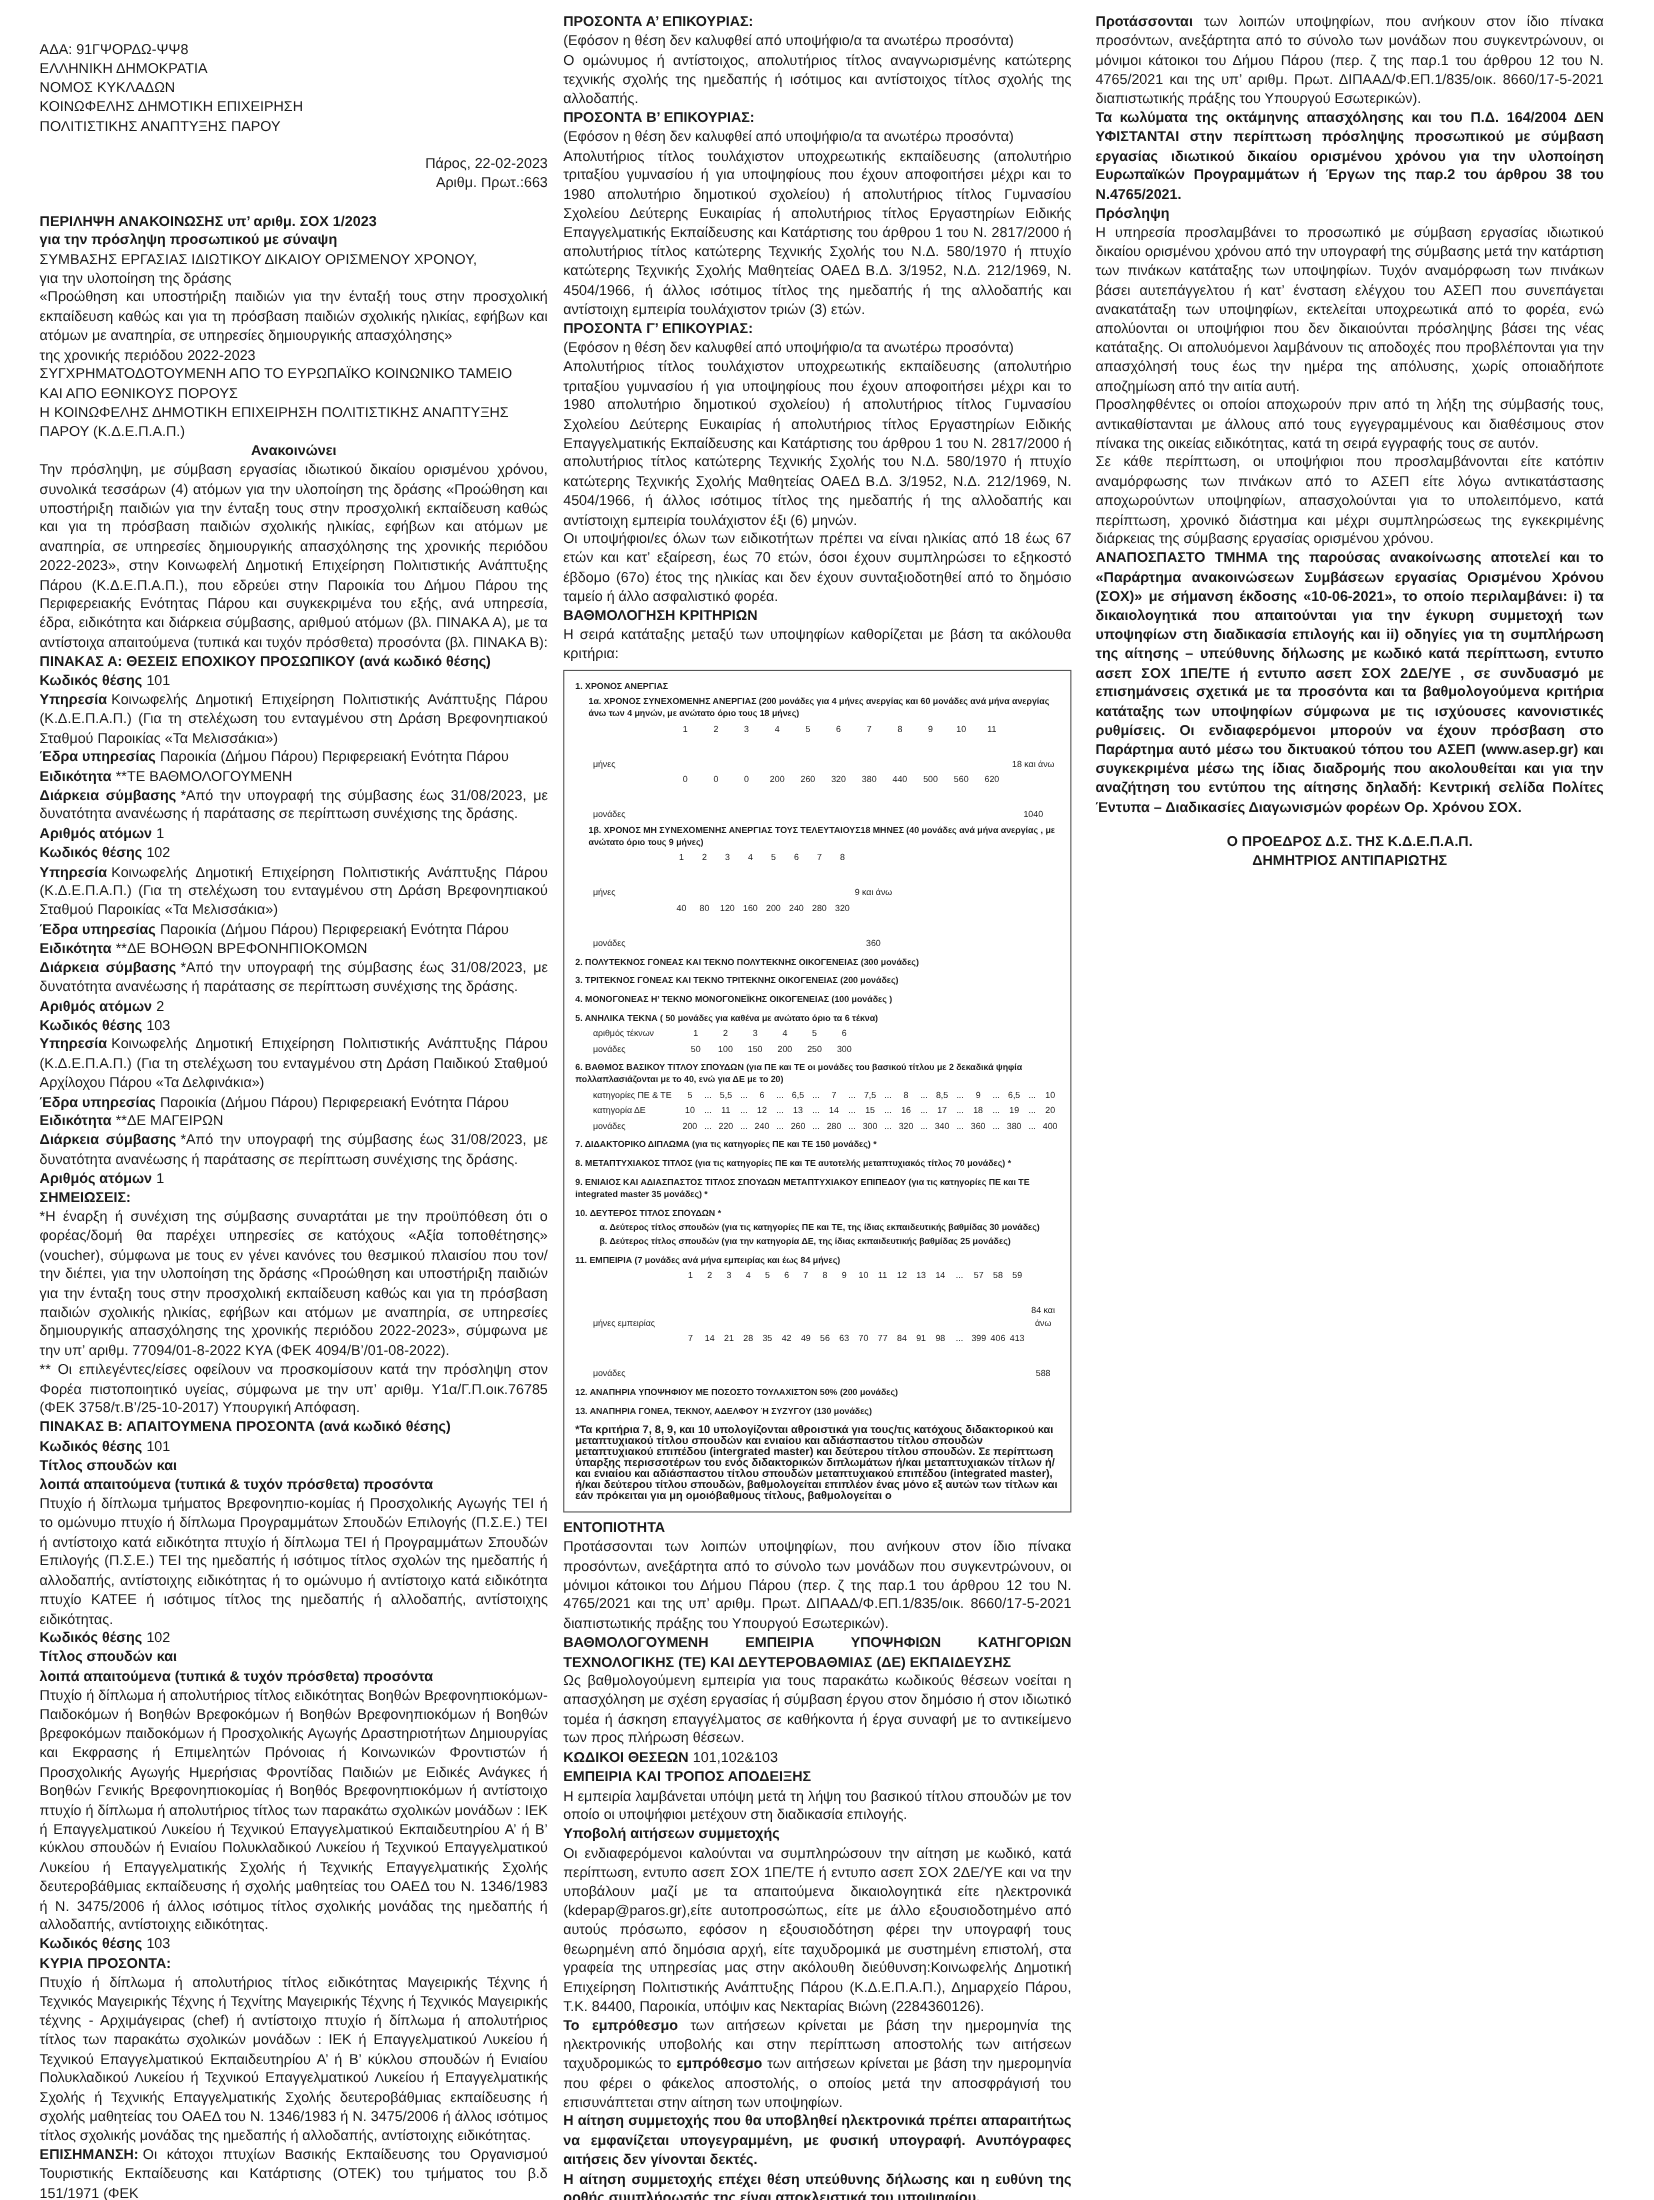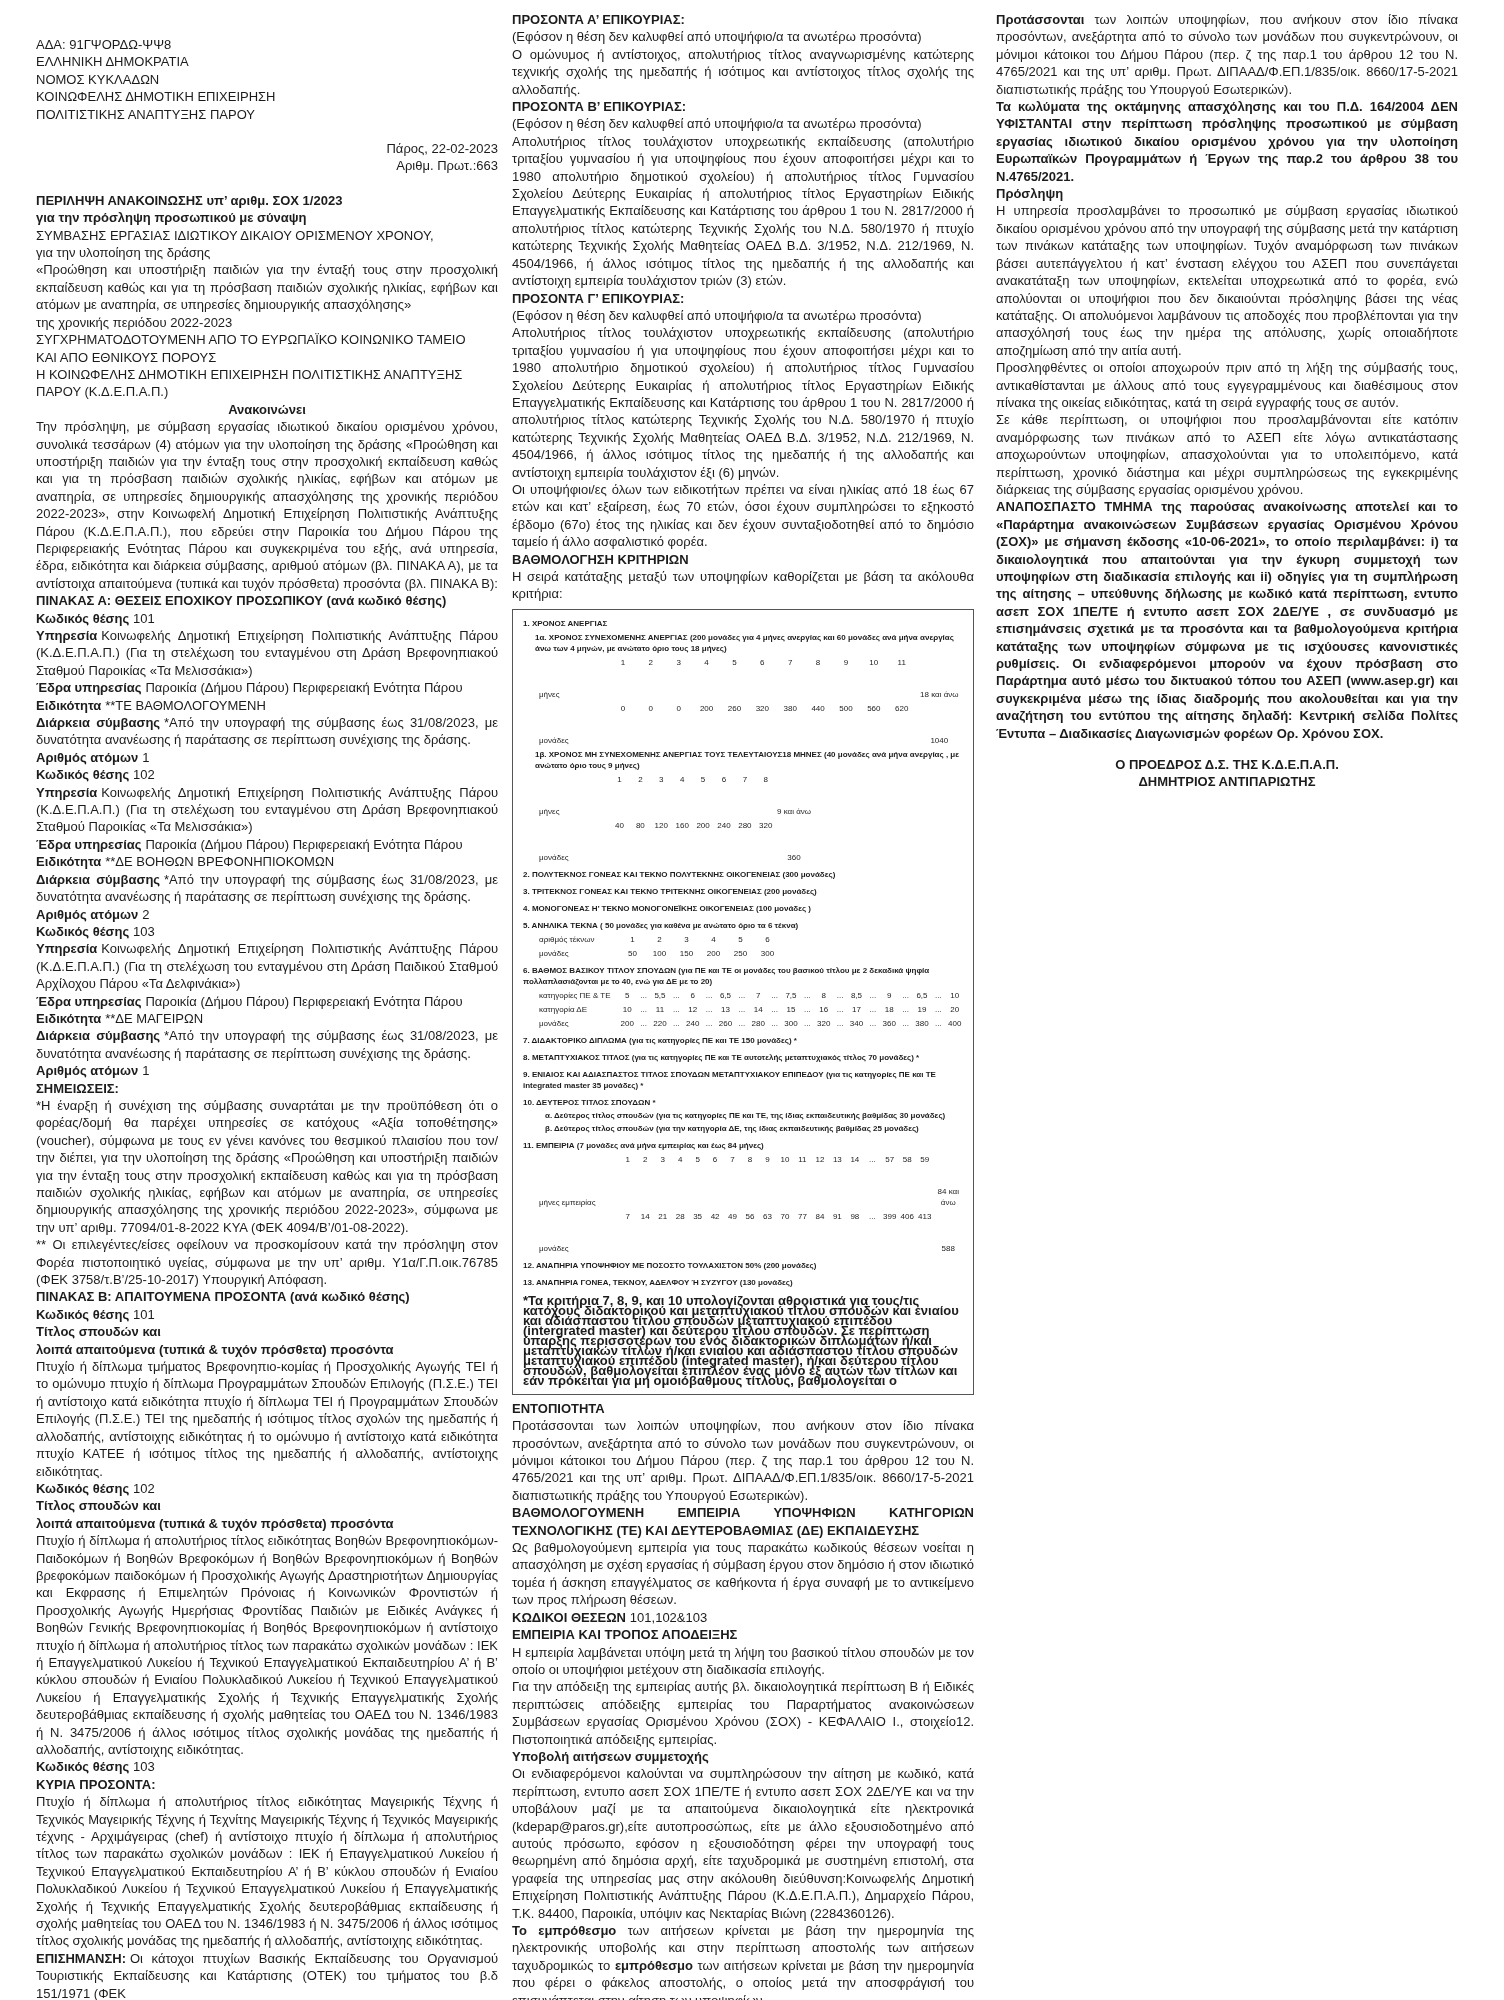--- a/index.html
+++ b/index.html
@@ -26,21 +26,21 @@
   .sub{padding-left:12px;margin-top:3px;}
   .sub2{padding-left:22px;margin-top:2px;}
   .trow{display:flex;padding-left:16px;margin-top:3px;align-items:flex-end;}
   .tl{width:70px;flex:none;}
   .tl2{width:80px;flex:none;}
   .cells{flex:1;display:flex;}
   .cells span{flex:1;text-align:center;}
   .cells.wlast span:last-child{flex:1.7;margin-top:32px;}
   .w62{max-width:62%;}
   .w55{max-width:55%;}
-  .tfoot{font-weight:bold;font-size:13px;line-height:10px;margin-top:8px;text-align:justify;}
+  .tfoot{font-weight:bold;font-size:10px;line-height:10px;margin-top:8px;text-align:justify;}
   .sig{margin-top:14px;}
 </style>
 </head>
 <body>
 
 <div class="col" id="col1">
   <p class="l">ΑΔΑ: 91ΓΨΟΡΔΩ-ΨΨ8</p>
   <p class="l">ΕΛΛΗΝΙΚΗ ΔΗΜΟΚΡΑΤΙΑ</p>
   <p class="l">ΝΟΜΟΣ ΚΥΚΛΑΔΩΝ</p>
   <p class="l">ΚΟΙΝΩΦΕΛΗΣ ΔΗΜΟΤΙΚΗ ΕΠΙΧΕΙΡΗΣΗ</p>
@@ -347,21 +347,20 @@
     <p class="tfoot">*Τα κριτήρια 7, 8, 9, και 10 υπολογίζονται αθροιστικά για τους/τις κατόχους διδακτορικού και μεταπτυχιακού τίτλου σπουδών και ενιαίου και αδιάσπαστου τίτλου σπουδών μεταπτυχιακού επιπέδου (intergrated master) και δεύτερου τίτλου σπουδών. Σε περίπτωση ύπαρξης περισσοτέρων του ενός διδακτορικών διπλωμάτων ή/και μεταπτυχιακών τίτλων ή/και ενιαίου και αδιάσπαστου τίτλου σπουδών μεταπτυχιακού επιπέδου (integrated master), ή/και δεύτερου τίτλου σπουδών, βαθμολογείται επιπλέον ένας μόνο εξ αυτών των τίτλων και εάν πρόκειται για μη ομοιόβαθμους τίτλους, βαθμολογείται ο</p>
   </div>
 
   <p class="l b">ΕΝΤΟΠΙΟΤΗΤΑ</p>
   <p>Προτάσσονται των λοιπών υποψηφίων, που ανήκουν στον ίδιο πίνακα προσόντων, ανεξάρτητα από το σύνολο των μονάδων που συγκεντρώνουν, οι μόνιμοι κάτοικοι του Δήμου Πάρου (περ. ζ της παρ.1 του άρθρου 12 του Ν. 4765/2021 και της υπ’ αριθμ. Πρωτ. ΔΙΠΑΑΔ/Φ.ΕΠ.1/835/οικ. 8660/17-5-2021 διαπιστωτικής πράξης του Υπουργού Εσωτερικών).</p>
   <p class="b">ΒΑΘΜΟΛΟΓΟΥΜΕΝΗ ΕΜΠΕΙΡΙΑ ΥΠΟΨΗΦΙΩΝ ΚΑΤΗΓΟΡΙΩΝ  ΤΕΧΝΟΛΟΓΙΚΗΣ (ΤΕ) ΚΑΙ ΔΕΥΤΕΡΟΒΑΘΜΙΑΣ (ΔΕ) ΕΚΠΑΙΔΕΥΣΗΣ</p>
   <p>Ως βαθμολογούμενη εμπειρία για τους παρακάτω κωδικούς θέσεων νοείται η απασχόληση με σχέση εργασίας ή σύμβαση έργου στον δημόσιο ή στον ιδιωτικό τομέα ή άσκηση επαγγέλματος σε καθήκοντα ή έργα συναφή με το αντικείμενο των προς πλήρωση θέσεων.</p>
   <p class="l"><b class="lbl">ΚΩΔΙΚΟΙ ΘΕΣΕΩΝ</b><span>101,102&amp;103</span></p>
   <p class="l b">ΕΜΠΕΙΡΙΑ ΚΑΙ ΤΡΟΠΟΣ ΑΠΟΔΕΙΞΗΣ</p>
   <p>Η εμπειρία λαμβάνεται υπόψη μετά τη λήψη του βασικού τίτλου σπουδών με τον οποίο οι υποψήφιοι μετέχουν στη διαδικασία επιλογής.</p>
-  <p>Για την απόδειξη της εμπειρίας αυτής βλ. δικαιολογητικά περίπτωση Β ή Ειδικές περιπτώσεις απόδειξης εμπειρίας του Παραρτήματος ανακοινώσεων Συμβάσεων εργασίας Ορισμένου Χρόνου (ΣΟΧ) - ΚΕΦΑΛΑΙΟ Ι., στοιχείο12. Πιστοποιητικά απόδειξης εμπειρίας.</p>
   <p class="l b">Υποβολή αιτήσεων συμμετοχής</p>
   <p>Οι ενδιαφερόμενοι καλούνται να συμπληρώσουν την αίτηση με κωδικό, κατά περίπτωση, εντυπο ασεπ ΣΟΧ 1ΠΕ/ΤΕ ή εντυπο ασεπ ΣΟΧ 2ΔΕ/ΥΕ και να την υποβάλουν μαζί με τα απαιτούμενα δικαιολογητικά είτε ηλεκτρονικά (kdepap@paros.gr),είτε αυτοπροσώπως, είτε με άλλο εξουσιοδοτημένο από αυτούς πρόσωπο, εφόσον η εξουσιοδότηση φέρει την υπογραφή τους θεωρημένη από δημόσια αρχή,  είτε ταχυδρομικά με συστημένη επιστολή, στα γραφεία της υπηρεσίας μας στην ακόλουθη διεύθυνση:Κοινωφελής Δημοτική Επιχείρηση Πολιτιστικής Ανάπτυξης Πάρου (Κ.Δ.Ε.Π.Α.Π.), Δημαρχείο Πάρου, Τ.Κ. 84400, Παροικία, υπόψιν κας Νεκταρίας Βιώνη (2284360126).</p>
   <p><b>Το εμπρόθεσμο</b><span> των αιτήσεων κρίνεται με βάση την ημερομηνία της ηλεκτρονικής υποβολής και στην περίπτωση αποστολής των αιτήσεων ταχυδρομικώς το </span><b>εμπρόθεσμο</b><span> των αιτήσεων κρίνεται με βάση την ημερομηνία που φέρει ο φάκελος αποστολής, ο οποίος μετά την αποσφράγισή του επισυνάπτεται στην αίτηση των υποψηφίων.</span></p>
   <p class="b">Η αίτηση συμμετοχής που θα υποβληθεί ηλεκτρονικά πρέπει απαραιτήτως να εμφανίζεται υπογεγραμμένη, με φυσική υπογραφή. Ανυπόγραφες αιτήσεις δεν γίνονται δεκτές.</p>
   <p class="b">Η αίτηση συμμετοχής επέχει θέση υπεύθυνης δήλωσης και η ευθύνη της ορθής συμπλήρωσής της είναι αποκλειστικά του υποψηφίου.</p>
   <p>Η προθεσμία υποβολής των αιτήσεων δεν μπορεί να είναι μικρότερη των δέκα (10) ημερών (υπολογιζόμενων ημερολογιακά) και αρχίζει από την επόμενη ημέρα της τελευταίας δημοσίευσης της παρούσας σε τοπικές εφημερίδες ή της ανάρτησής της στο κατάστημα της υπηρεσίας μας, στα παραρτήματα αυτής καθώς στο χώρο των ανακοινώσεων του δημοτικού καταστήματος του Δήμου Πάρου και στον διαδικτυακό τόπο αυτού (www.paros.gr), εφόσον η ανάρτηση είναι τυχόν μεταγενέστερη της δημοσίευσης στις εφημερίδες. Η ανωτέρω προθεσμία λήγει με την παρέλευση ολόκληρης της τελευταίας ημέρας και  εάν αυτή είναι, κατά νόμο, εξαιρετέα (δημόσια αργία) ή μη εργάσιμη,  τότε η λήξη της προθεσμίας μετατίθεται την επόμενη εργάσιμη ημέρα.</p>
 </div>
 
 <div class="col" id="col3">
   <p><b>Προτάσσονται</b><span> των λοιπών υποψηφίων, που ανήκουν στον ίδιο πίνακα προσόντων, ανεξάρτητα από το σύνολο των μονάδων που συγκεντρώνουν, οι μόνιμοι κάτοικοι του Δήμου Πάρου (περ. ζ της παρ.1 του άρθρου 12 του Ν. 4765/2021 και της υπ’ αριθμ. Πρωτ. ΔΙΠΑΑΔ/Φ.ΕΠ.1/835/οικ. 8660/17-5-2021 διαπιστωτικής πράξης του Υπουργού Εσωτερικών).</span></p>

